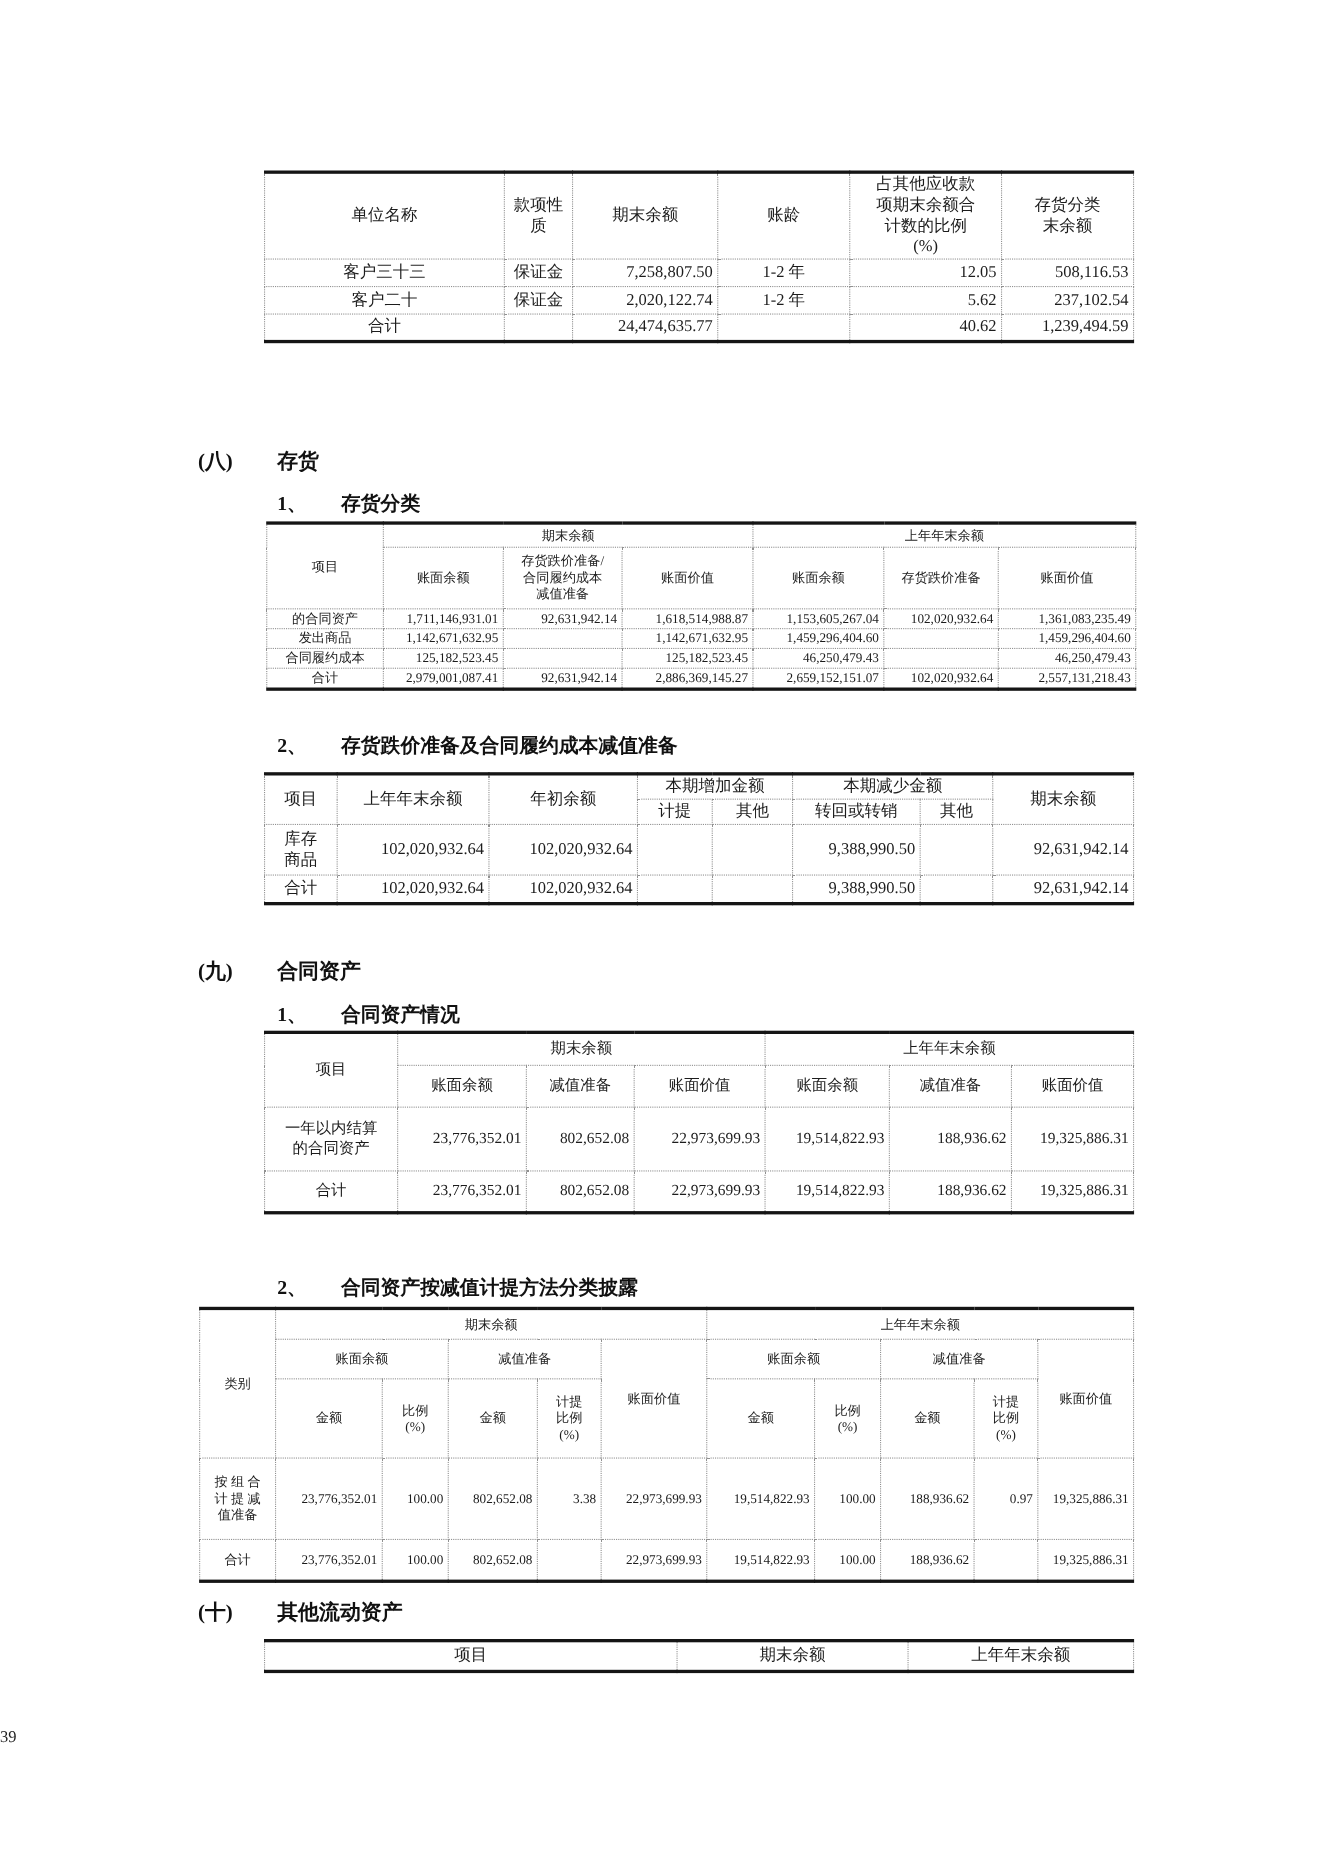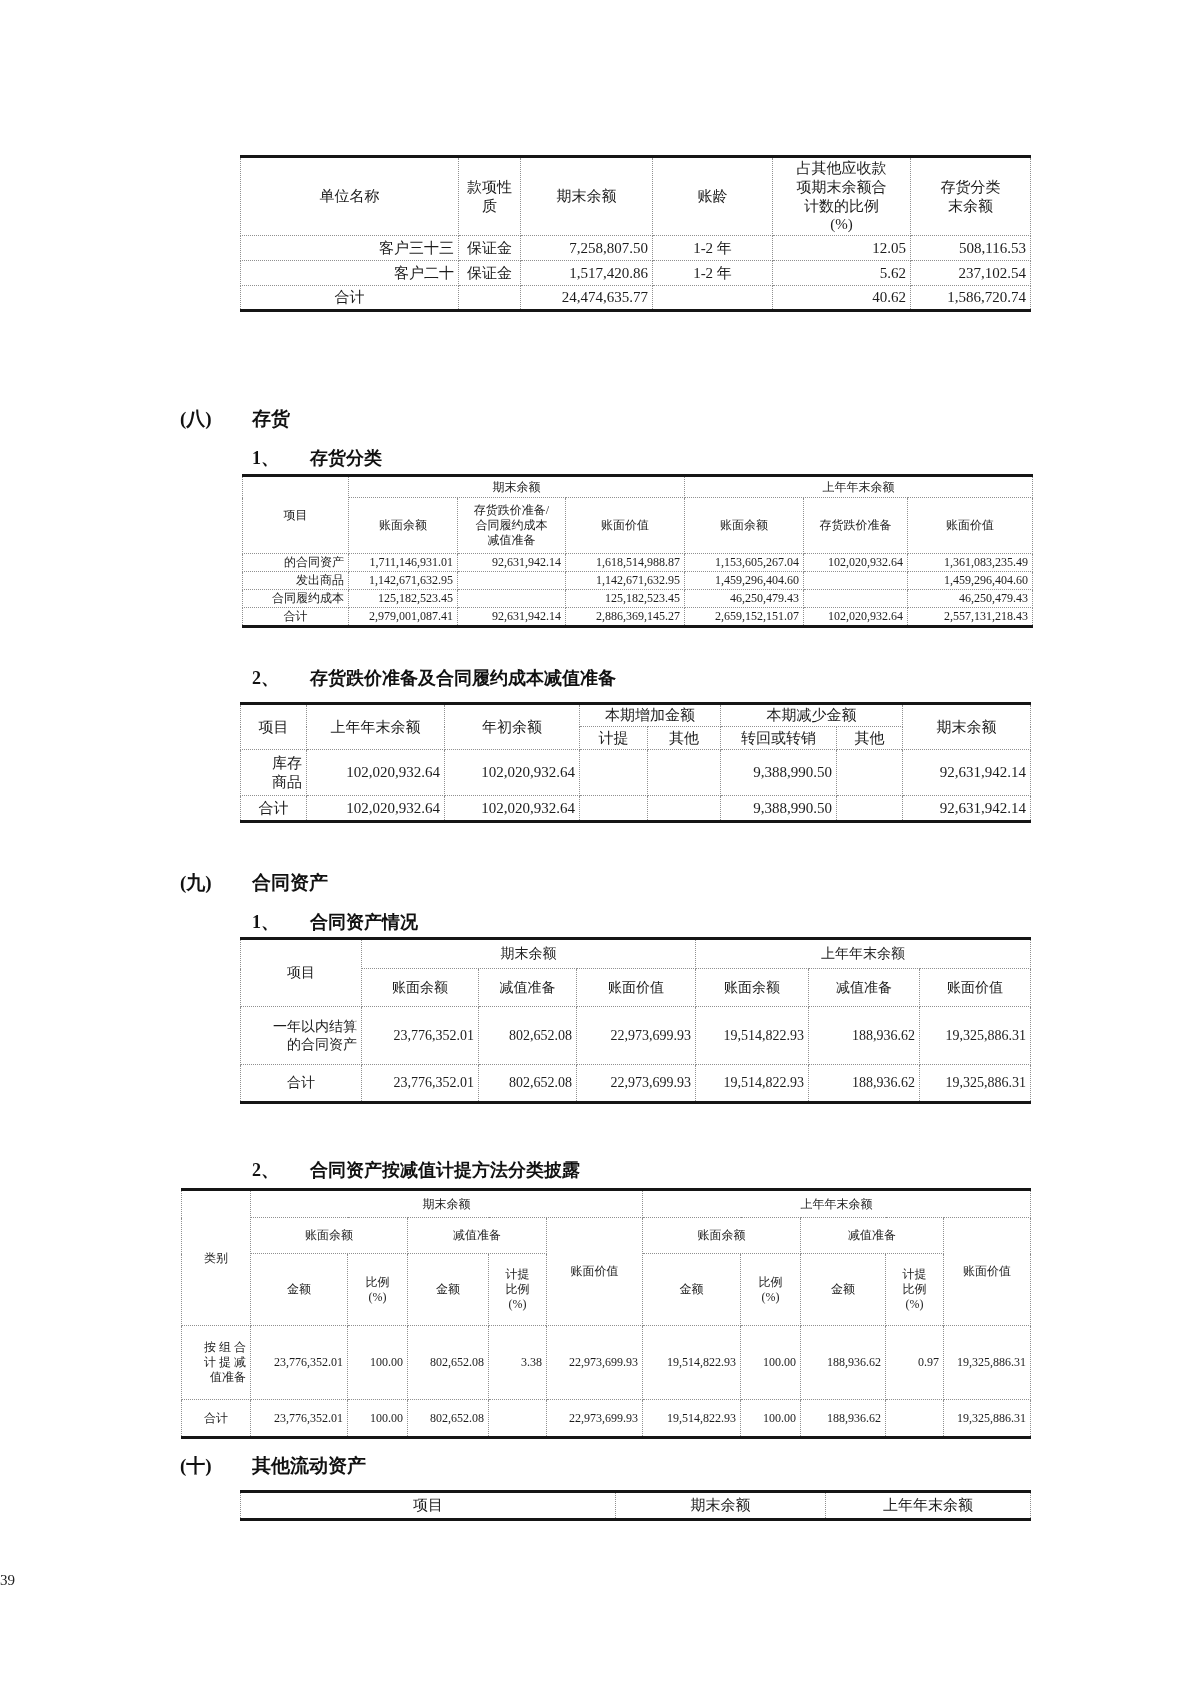--- a/index.html
+++ b/index.html
@@ -19,21 +19,21 @@
     position:absolute;border-collapse:collapse;table-layout:fixed;
     border-top:3px solid #151515;border-bottom:3px solid #151515;
   }
   table.fin th,table.fin td{
     border:1px dotted #909090;
     font-weight:normal;vertical-align:middle;
     white-space:pre-line;overflow:hidden;
     padding:1px 4px;line-height:1.25;
   }
   table.fin th{text-align:center;}
-  .lbl{text-align:right;padding-left:10px;}
+  .lbl{text-align:center;padding-left:10px;}
   .num{text-align:right;padding-right:8px;}
   .ctr{text-align:center;}
   .f15{font-size:15px;}
   .f14{font-size:14px;}
   .f12{font-size:12px;}
   .pgnum{position:absolute;left:0;width:1200px;font-size:15px;color:#222;}
 </style>
 </head>
 <body>
 
@@ -66,32 +66,32 @@
       <td class="lbl">客户三十三</td>
       <td class="ctr">保证金</td>
       <td class="num">7,258,807.50</td>
       <td class="ctr">1-2 年</td>
       <td class="num">12.05</td>
       <td class="num">508,116.53</td>
     </tr>
     <tr style="height:25px">
       <td class="lbl">客户二十</td>
       <td class="ctr">保证金</td>
-      <td class="num">1,517,420.86</td>
+      <td class="num">2,020,122.74</td>
       <td class="ctr">1-2 年</td>
       <td class="num">5.62</td>
       <td class="num">237,102.54</td>
     </tr>
     <tr style="height:25px">
       <td class="ctr">合计</td>
       <td class="ctr"></td>
       <td class="num">24,474,635.77</td>
       <td class="ctr"></td>
       <td class="num">40.62</td>
-      <td class="num">1,586,720.74</td>
+      <td class="num">1,239,494.59</td>
     </tr>
   </tbody>
     </table>
 
   <div class="sec" style="top:406px;">
     <span class="marker">(八)</span>
     <span>存货</span>
   </div>
   <div class="sub" style="top:446px;">
     <span class="marker">1、</span>

